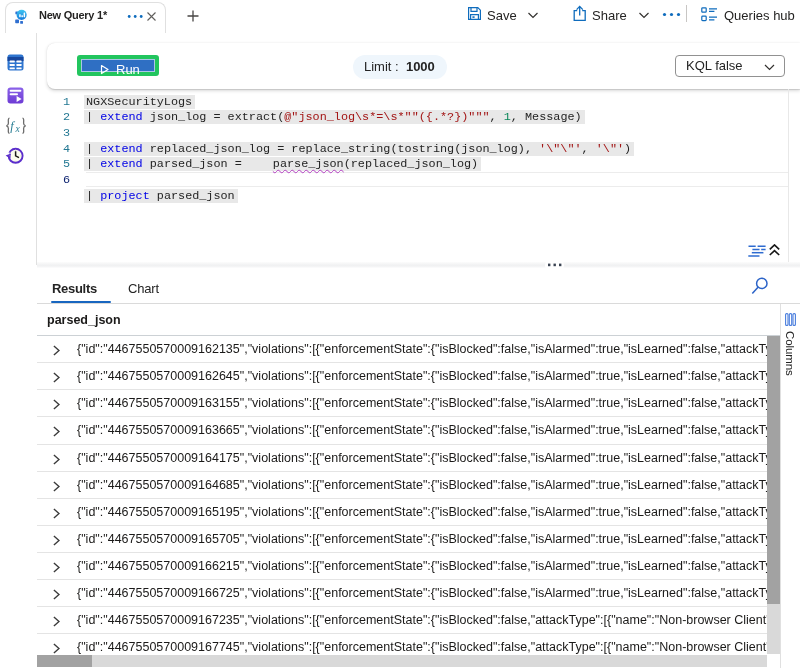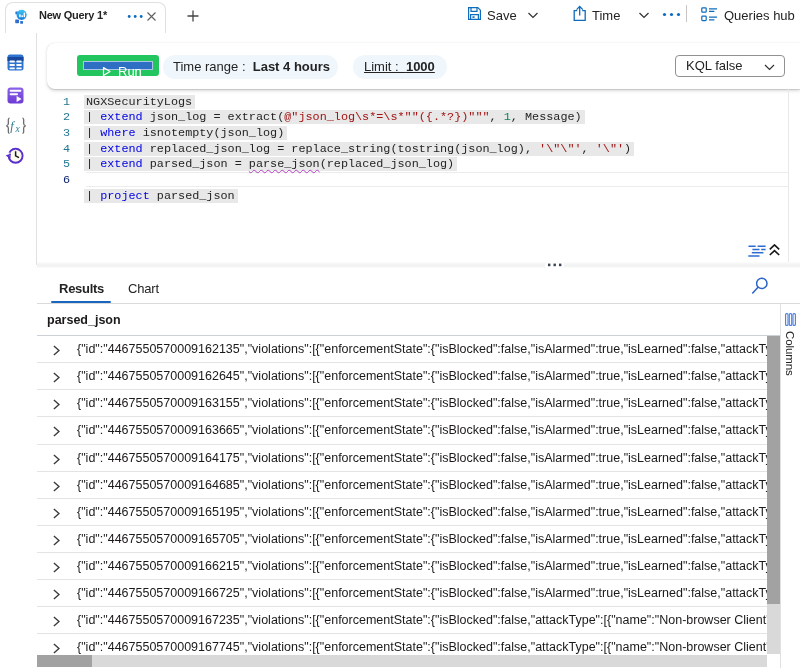--- a/index.html
+++ b/index.html
@@ -12,47 +12,47 @@
 #tab { left:5px; top:2px; width:161px; height:31px; background:#fff;
   border:1px solid #e0e0e0; border-bottom:none; border-radius:8px 8px 0 0; }
 #tabtitle { left:39px; top:9px; font-size:11px; font-weight:bold; color:#252423; letter-spacing:-0.25px;}
 #plus { left:185px; top:7.5px; width:16px; height:16px; }
 .topitem { top:8px; font-size:13px; color:#252423; }
 
 #toolcard { left:47px; top:43px; width:753px; height:46px; background:#fff;
   border-radius:8px 0 0 8px;
   box-shadow:0 0.3px 0.9px rgba(0,0,0,0.12), 0 1.6px 3.6px rgba(0,0,0,0.14); }
 #runbtn { left:30px; top:11.5px; width:82px; height:21px; background:#2f6fc3;
-  border:6px solid #22c55e; border-radius:3px; box-shadow:inset 0 0 0 1px rgba(255,255,255,0.6); }
+  border:4px solid #22c55e; border-radius:3px; box-shadow:inset 0 0 0 1px rgba(255,255,255,0.6); }
 #runbtn span { position:absolute; left:35px; top:3px; color:#fff; font-size:13px; }
 .pill { top:12px; height:24px; background:#eff6fc; border-radius:12px; font-size:13px;
   color:#242424; line-height:24px; white-space:nowrap; }
 #kql { left:628px; top:12px; width:110px; height:22px; border:1px solid #919191;
   border-radius:4px; background:#fff; font-size:13px; color:#242424; line-height:20px; }
 
 .codeline { position:absolute; left:84px; font-family:"Liberation Mono", monospace;
   font-size:11.8px; line-height:15.6px; white-space:pre; color:#242424; }
 .codeline .hl { background:#e8e8e8; padding:0 3px 0 2px; }
 .lnum { position:absolute; width:26px; text-align:right; font-family:"Liberation Mono", monospace;
   font-size:11.8px; line-height:15.6px; color:#237893; }
 .kw { color:#0101e6; }
 .str { color:#a31515; }
 .num { color:#098658; }
 .sq { text-decoration:underline; text-decoration-style:wavy; text-decoration-color:#b23ec1;
-  text-decoration-thickness:1px; text-underline-offset:2px; }
+  text-decoration-thickness:1px; text-underline-offset:2px;margin-left:24px; }
 #activeline { left:86px; top:172px; width:702px; height:14.5px;
   border-top:1px solid #ececec; border-bottom:1px solid #ececec; }
 #edright { left:788px; top:89px; width:1px; height:173px; background:#e8e8e8; }
 #edbottom { left:37px; top:261.5px; width:763px; height:6px;
   background:linear-gradient(180deg, #fcfcfc 0%, #f0f1f2 55%, #f6f6f7 85%, #ffffff 100%); }
 #handle { left:545px; top:260.5px; width:19px; height:9px; background:#fff; border-radius:5px; }
 
 #sidebarline { left:36px; top:33px; width:1px; height:232px; background:#e0e0e0; }
 
-#tabresults { left:52px; top:280.5px; width:59px; height:23px; text-align:center;
+#tabresults { left:52px; top:280.5px; width:59px; height:23px; text-align:left;
   font-size:13px; font-weight:bold; letter-spacing:-0.3px; color:#242424; }
 #tabresults::after { content:""; position:absolute; left:-1px; top:20px; width:60px; height:2.5px;
   background:#1866c0; border-radius:2px; }
 #tabchart { left:128px; top:280.5px; font-size:13px; letter-spacing:-0.2px; color:#242424; }
 #hdrline1 { left:37px; top:303px; width:763px; height:1px; background:#dadada; }
 #hdrline2 { left:37px; top:334.5px; width:743px; height:1.5px; background:#ccd1d5; }
 #colhdr { left:47px; top:312.5px; font-size:12.5px; font-weight:bold; color:#1b1a19; }
 #rows { left:37px; top:336.2px; width:730px; height:319px; overflow:hidden; }
 .row { position:absolute; left:0; width:900px; height:27.1px; border-bottom:1px solid #e4e4e4; }
 .row .chev { position:absolute; left:16px; top:9px; }
@@ -109,21 +109,21 @@
   </svg>
   <div class="abs topitem" style="left:487px;">Save</div>
   <svg class="abs" style="left:527px;top:12px" width="12" height="7" viewBox="0 0 12 7">
     <path d="M1.5 1 L6 5.5 L10.5 1" fill="none" stroke="#33312f" stroke-width="1.2"></path>
   </svg>
 
   <svg class="abs" style="left:572px;top:5px" width="16" height="17" viewBox="0 0 16 17">
     <path d="M5.2 5.6 H2.2 V15.4 H13.2 V5.6 H10.2" fill="none" stroke="#0f6cbd" stroke-width="1.3"></path>
     <path d="M7.7 10.5 V1.8 M4.6 4.6 L7.7 1.4 L10.8 4.6" fill="none" stroke="#0f6cbd" stroke-width="1.3"></path>
   </svg>
-  <div class="abs topitem" style="left:592px;">Time</div>
+  <div class="abs topitem" style="left:592px;">Share</div>
   <svg class="abs" style="left:638px;top:12px" width="12" height="7" viewBox="0 0 12 7">
     <path d="M1.5 1 L6 5.5 L10.5 1" fill="none" stroke="#33312f" stroke-width="1.2"></path>
   </svg>
 
   <svg class="abs" style="left:662px;top:12px" width="19" height="5" viewBox="0 0 19 5">
     <circle cx="2.5" cy="2.5" r="1.6" fill="#0f6cbd"></circle>
       <circle cx="9.5" cy="2.5" r="1.6" fill="#0f6cbd"></circle>
       <circle cx="16.5" cy="2.5" r="1.6" fill="#0f6cbd"></circle>
   </svg>
   <div class="abs" style="left:686px;top:5px;width:1px;height:17px;background:#c8c6c4"></div>
@@ -174,41 +174,39 @@
     </g>
   </svg>
 
   <div class="abs" id="toolcard">
     <div class="abs" id="runbtn">
       <svg class="abs" style="left:18px;top:5px" width="11" height="11" viewBox="0 0 11 11">
         <path d="M2.5 1.5 L9 5.5 L2.5 9.5 z" fill="none" stroke="#fff" stroke-width="1.2" stroke-linejoin="round"></path>
       </svg>
       <span>Run</span>
     </div>
-    <div class="abs pill" style="left:116px;width:175px;padding-left:10px;">Time range&nbsp;:&nbsp; <b>Last 4 hours</b></div>
-    <div class="abs pill" style="left:306px;width:94px;padding-left:11px;text-decoration:underline;">Limit&nbsp;:&nbsp; <b>1000</b></div>
+    <div class="abs pill" style="left:306px;width:94px;padding-left:11px;">Limit&nbsp;:&nbsp; <b>1000</b></div>
     <div class="abs" id="kql">
         <span style="position:absolute;left:10px;">KQL false</span>
       <svg class="abs" style="left:88px;top:8px" width="11" height="7" viewBox="0 0 11 7">
         <path d="M1 1 L5.5 5.5 L10 1" fill="none" stroke="#33312f" stroke-width="1.2"></path>
       </svg>
     </div>
   </div>
 
   <div class="abs" id="activeline"></div>
   <div class="abs" id="edright"></div>
   <div class="abs lnum" style="left:44px;top:94.7px;">1</div>
   <div class="abs lnum" style="left:44px;top:110.3px;">2</div>
   <div class="abs lnum" style="left:44px;top:125.9px;">3</div>
   <div class="abs lnum" style="left:44px;top:141.5px;">4</div>
   <div class="abs lnum" style="left:44px;top:157.1px;">5</div>
   <div class="abs lnum" style="left:44px;top:172.7px;color:#0b216f;">6</div>
   <div class="codeline" style="top:94.7px;"><span class="hl">NGXSecurityLogs</span></div>
   <div class="codeline" style="top:110.3px;"><span class="hl">| <span class="kw">extend</span> json_log = extract(<span class="str">@"json_log\s*=\s*""({.*?})"""</span>, <span class="num">1</span>, Message)</span></div>
-  <div class="codeline" style="top:125.9px;"><span class="hl">| <span class="kw">where</span> isnotempty(json_log)</span></div>
   <div class="codeline" style="top:141.5px;border-radius:7px;"><span class="hl">| <span class="kw">extend</span> replaced_json_log = replace_string(tostring(json_log), <span class="str">'\"\"'</span>, <span class="str">'\"'</span>)</span></div>
   <div class="codeline" style="top:157.1px;"><span class="hl">| <span class="kw">extend</span> parsed_json = <span class="sq">parse_json</span>(replaced_json_log)</span></div>
   <div class="codeline" style="top:172.7px;margin-top:16px;"><span class="hl">| <span class="kw">project</span> parsed_json</span></div>
 
   <svg class="abs" style="left:747.5px;top:245px" width="18" height="12" viewBox="0 0 18 12">
     <g stroke="#2e6bd0" stroke-width="1.5">
       <path d="M0.5 1.3 H7.7 M9.6 1.3 H17.6"></path>
       <path d="M4.4 4.4 H11.5 M13.2 4.4 H17.6"></path>
       <path d="M3.8 7.7 H15.4"></path>
       <path d="M0.3 11 H11.5"></path>

